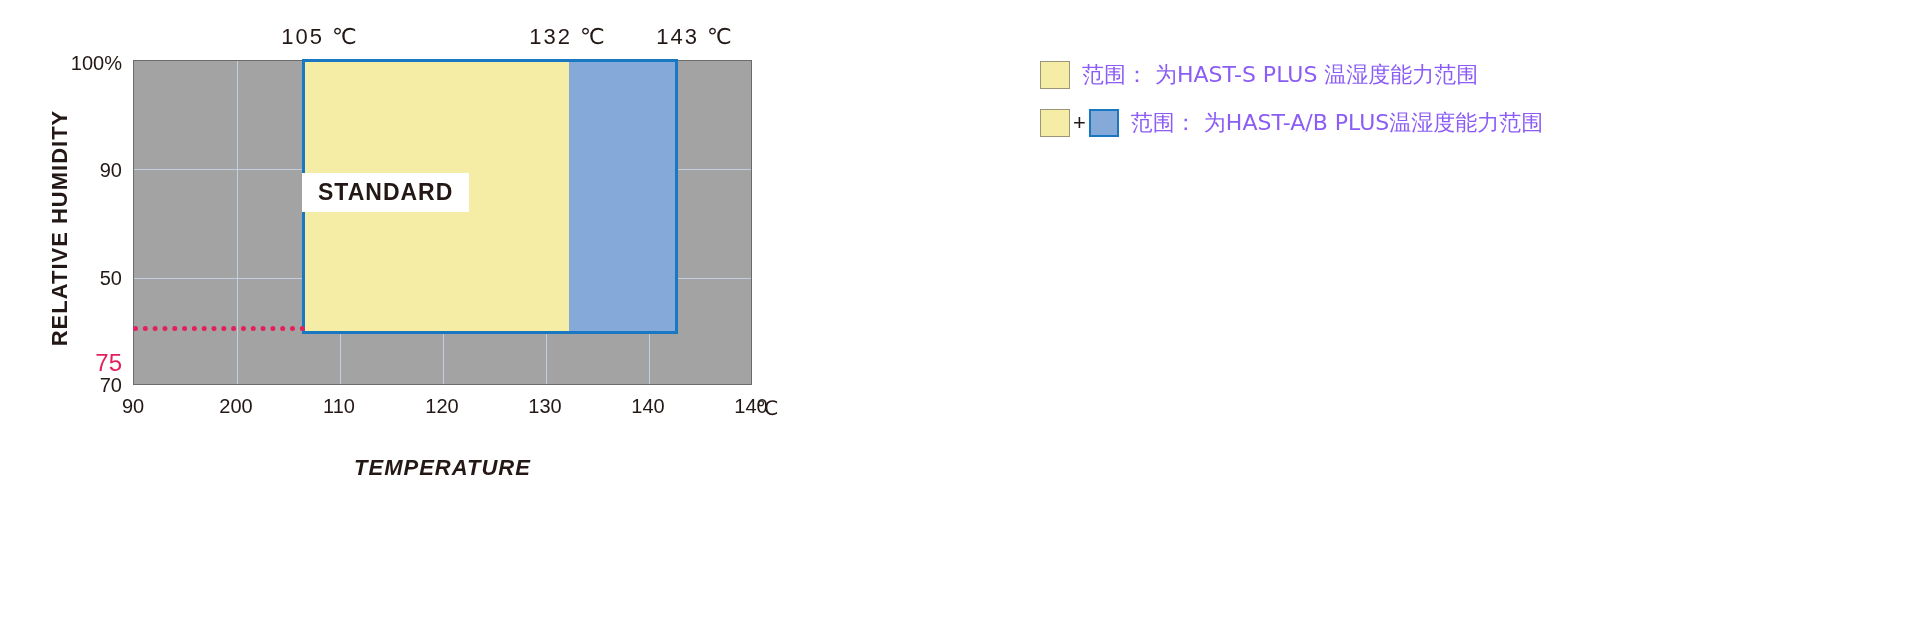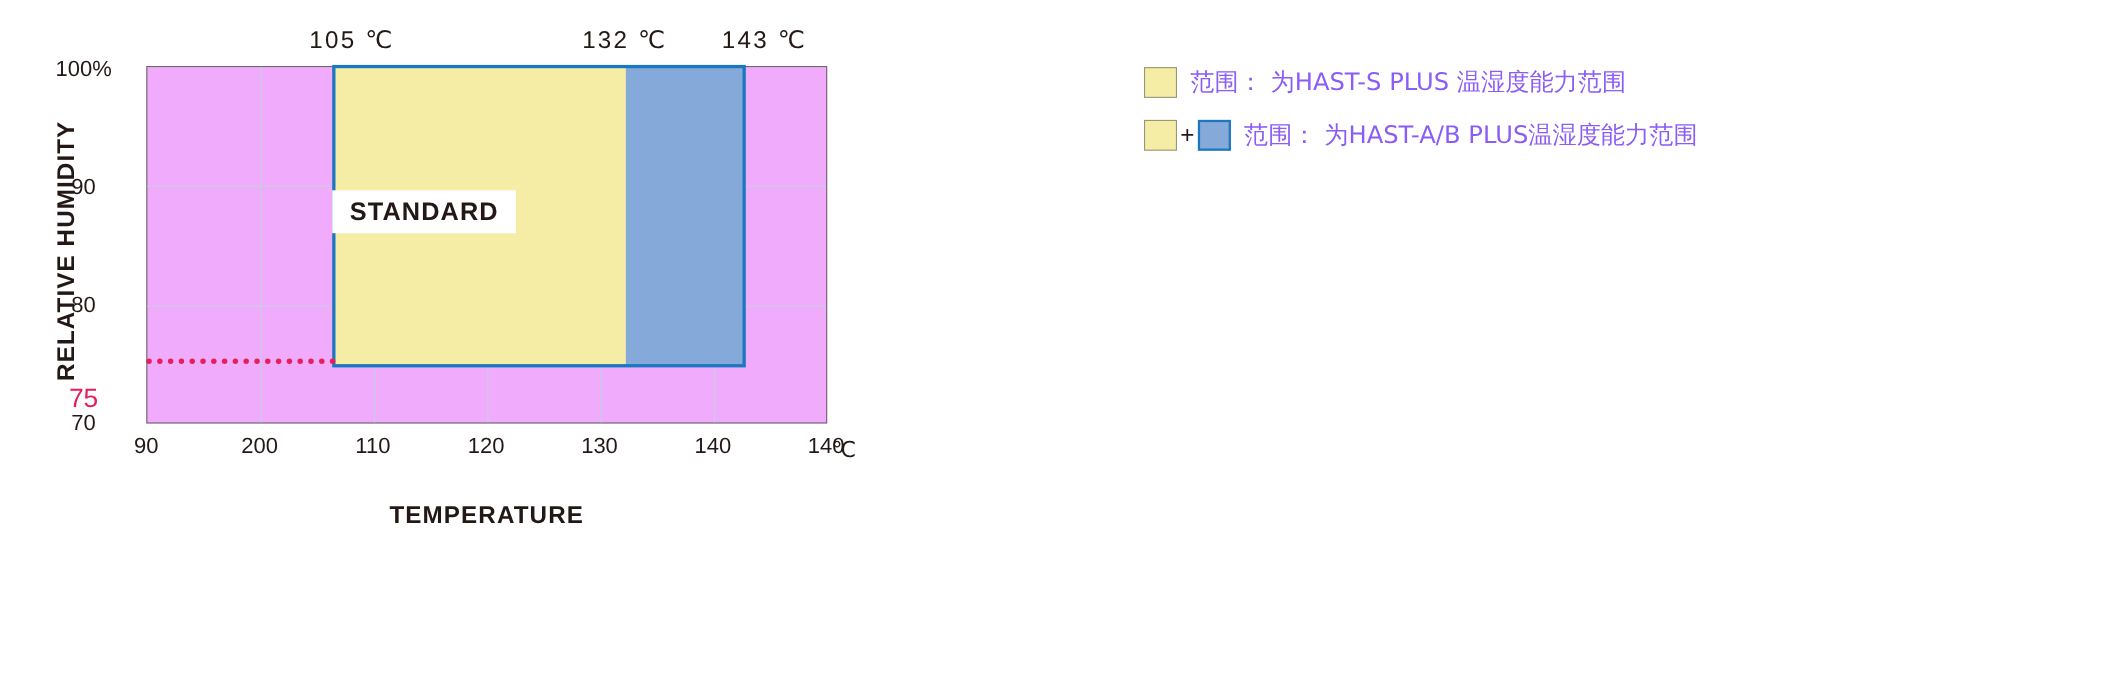--- a/index.html
+++ b/index.html
@@ -9,21 +9,21 @@
     overflow:hidden;
   }
   #root{position:relative;width:1600px;height:628px;padding-left:48px;}
 
   
   .chart-wrap{position:absolute;left:0;top:0;width:1000px;height:628px;}
 
   
   .plot{
     position:absolute;left:133px;top:60px;width:619px;height:325px;
-    background:#f0abfc;
+    background:#a3a3a3;
     border:1px solid #6b6b6b;
     box-sizing:border-box;
   }
   .vgrid{position:absolute;top:0;bottom:0;width:1px;background:#c3cfe0;}
   .hgrid{position:absolute;left:0;right:0;height:1px;background:#c3cfe0;}
 
   
   .band{position:absolute;box-sizing:border-box;}
   .band-yellow{background:#f5eda6;}
   .band-blue{background:#85a9d8;}
@@ -42,37 +42,37 @@
   }
 
   
   .dotted75{
     position:absolute;height:0;
     border-top:5px dotted #e4205c;
   }
 
   
   .ylab{
-    position:absolute;text-align:center;
+    position:absolute;text-align:right;
     font-size:20px;color:#231815;white-space:nowrap;
   }
   .ylab-red{color:#e4205c;font-size:24px;}
   .xlab{
     position:absolute;text-align:center;
     font-size:20px;color:#231815;white-space:nowrap;
   }
   .toplab{
     position:absolute;text-align:center;
     font-size:22px;color:#231815;white-space:nowrap;
     letter-spacing:2px;
   }
   .axis-title-x{
     position:absolute;left:133px;top:545px;width:619px;
     text-align:center;font-size:22px;font-weight:bold;
-    color:#231815;letter-spacing:1px;
+    color:#231815;letter-spacing:1px;font-style:italic;
   }
   .axis-title-y{
     position:absolute;left:-105px;top:215px;width:330px;
     text-align:center;font-size:22px;font-weight:bold;
     color:#231815;letter-spacing:1px;
     transform:rotate(-90deg);
   }
   .unit-c{position:absolute;font-size:20px;color:#231815;}
 
   
@@ -93,21 +93,21 @@
 <div id="root">
 
   <div class="chart-wrap">
 
     <div class="toplab" style="left:230px;top:24px;width:180px;">105 ℃</div>
     <div class="toplab" style="left:478px;top:24px;width:180px;">132 ℃</div>
     <div class="toplab" style="left:605px;top:24px;width:180px;text-align:center;">143 ℃</div>
 
     <div class="ylab" style="left:30px;top:52px;width:92px;">100%</div>
     <div class="ylab" style="left:30px;top:159px;width:92px;">90</div>
-    <div class="ylab" style="left:30px;top:267px;width:92px;">80</div>
+    <div class="ylab" style="left:30px;top:267px;width:92px;">50</div>
     <div class="ylab ylab-red" style="left:30px;top:309px;width:92px;margin-top:40px;">75</div>
     <div class="ylab" style="left:30px;top:374px;width:92px;">70</div>
 
     <div class="axis-title-y">RELATIVE HUMIDITY</div>
 
     <div class="plot">
 
       <div class="vgrid" style="left:103px;"></div>
       <div class="vgrid" style="left:206px;"></div>
       <div class="vgrid" style="left:309px;"></div>

